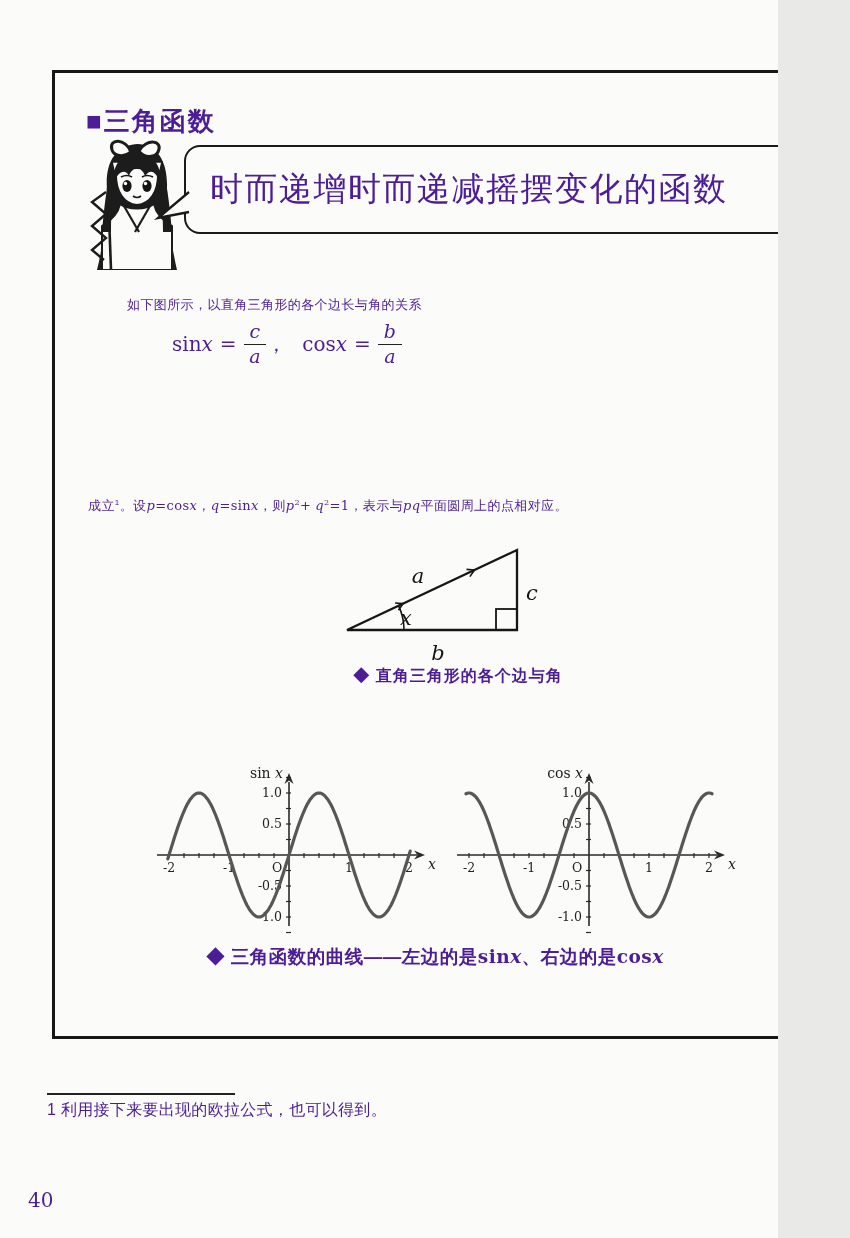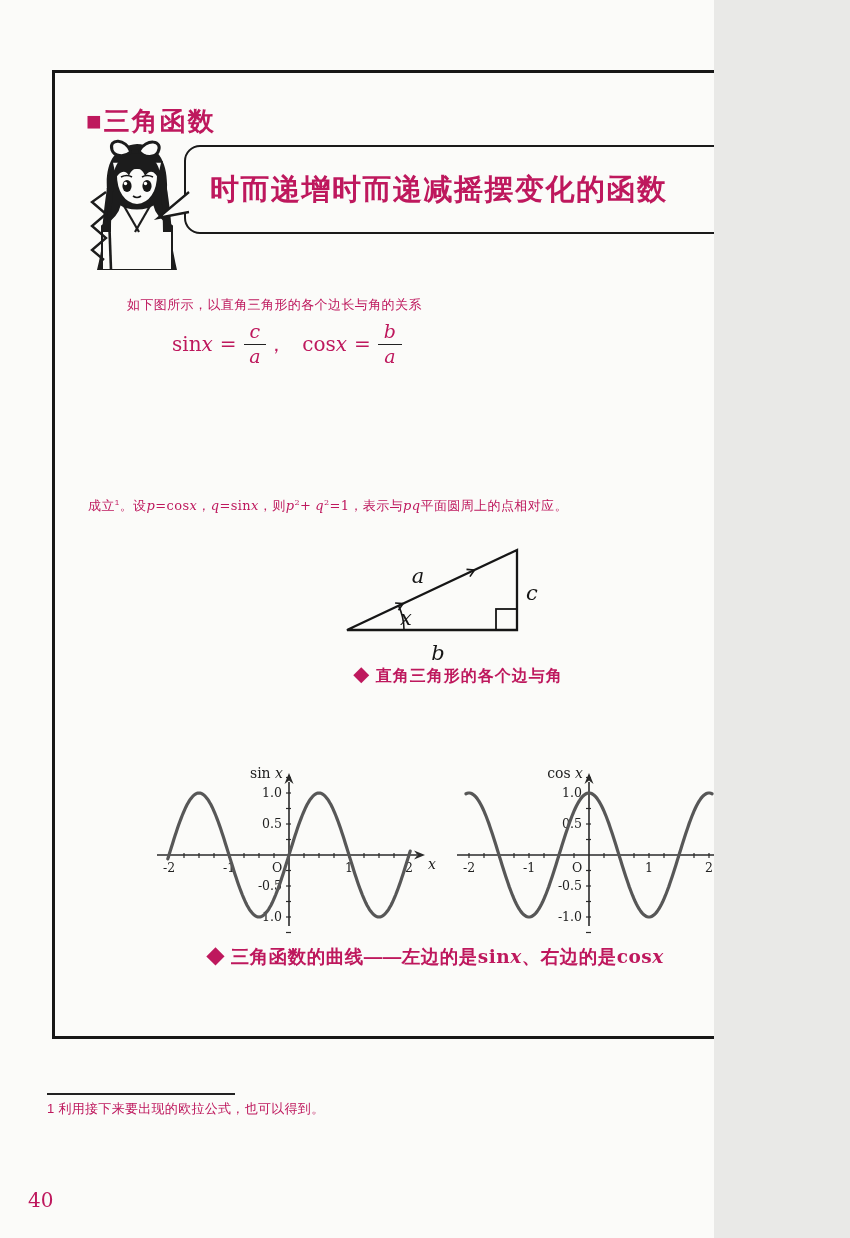--- a/index.html
+++ b/index.html
@@ -1,23 +1,23 @@
 <!DOCTYPE html>
 <html><head>
 <meta charset="utf-8">
 <style>
   html,body{margin:0;padding:0;background:#e9e9e7;}
-  .page{position:relative;width:714px;height:1238px;background:#fbfbf9;overflow:hidden;
-        font-family:"Liberation Sans",sans-serif;color:#be185d;}
+  .page{position:relative;width:778px;height:1238px;background:#fbfbf9;overflow:hidden;
+        font-family:"Liberation Sans",sans-serif;color:#4c1d95;}
   .abs{position:absolute;}
   .main-box{left:52px;top:70px;width:785px;height:963px;border:3px solid #171717;}
   .section-header{left:86px;top:104px;font-size:26px;font-weight:700;letter-spacing:2px;}
   .bubble{left:184px;top:145px;width:619px;height:85px;border:2.5px solid #1a1a1a;border-radius:16px;
           display:flex;align-items:center;background:#fbfbf9;}
-  .bubble-text{padding-left:24px;font-size:29px;font-weight:700;letter-spacing:1.5px;white-space:nowrap;}
+  .bubble-text{padding-left:24px;font-size:33px;font-weight:400;letter-spacing:1.5px;white-space:nowrap;}
   .char-svg{left:84px;top:136px;}
   .tail-svg{left:152px;top:188px;}
   .body-text{font-size:13px;letter-spacing:0.4px;line-height:38px;}
   .p1{left:88px;top:286px;width:716px;text-indent:39px;}
   .pdef{left:88px;top:380px;width:719px;}
   .pdef .jline{text-align:justify;text-align-last:justify;}
   .p3{left:88px;top:484px;width:730px;white-space:nowrap;}
   .mr{font-family:"DejaVu Serif",serif;}
   .mi{font-family:"DejaVu Serif",serif;font-style:italic;}
   sup{font-size:0.62em;}
@@ -30,21 +30,21 @@
   .gap{display:inline-block;width:16px;}
   .identity{left:150px;top:450px;font-family:"DejaVu Serif",serif;font-size:20.5px;}
   .identity .plus{margin:0 5px;}
   .identity .eqs{margin:0 6px;}
   .tri-svg{left:340px;top:540px;}
   .tri-caption{left:258px;top:666px;width:400px;text-align:center;font-size:16px;font-weight:700;letter-spacing:1px;}
   .chart-svg-left{left:147px;top:758px;}
   .chart-svg-right{left:447px;top:758px;}
   .charts-caption{left:110px;top:944px;width:650px;text-align:center;font-size:18.5px;font-weight:700;letter-spacing:0.5px;}
   .foot-rule{left:47px;top:1093px;width:188px;border-top:2px solid #222;height:0;}
-  .footnote{left:47px;top:1100px;font-size:13px;letter-spacing:0.3px;}
+  .footnote{left:47px;top:1100px;font-size:16px;letter-spacing:0.3px;}
   .page-number{left:28px;top:1188px;font-family:"DejaVu Serif",serif;font-size:20px;}
   
   .tick-label{font-family:"DejaVu Serif",serif;font-size:12.5px;fill:#222;}
   .axis-title{font-family:"DejaVu Serif",serif;font-size:14px;fill:#222;}
   .it{font-style:italic;}
   .tri-label{font-family:"DejaVu Serif",serif;font-style:italic;font-size:21px;fill:#161616;}
 </style>
 </head>
 <body>
 

